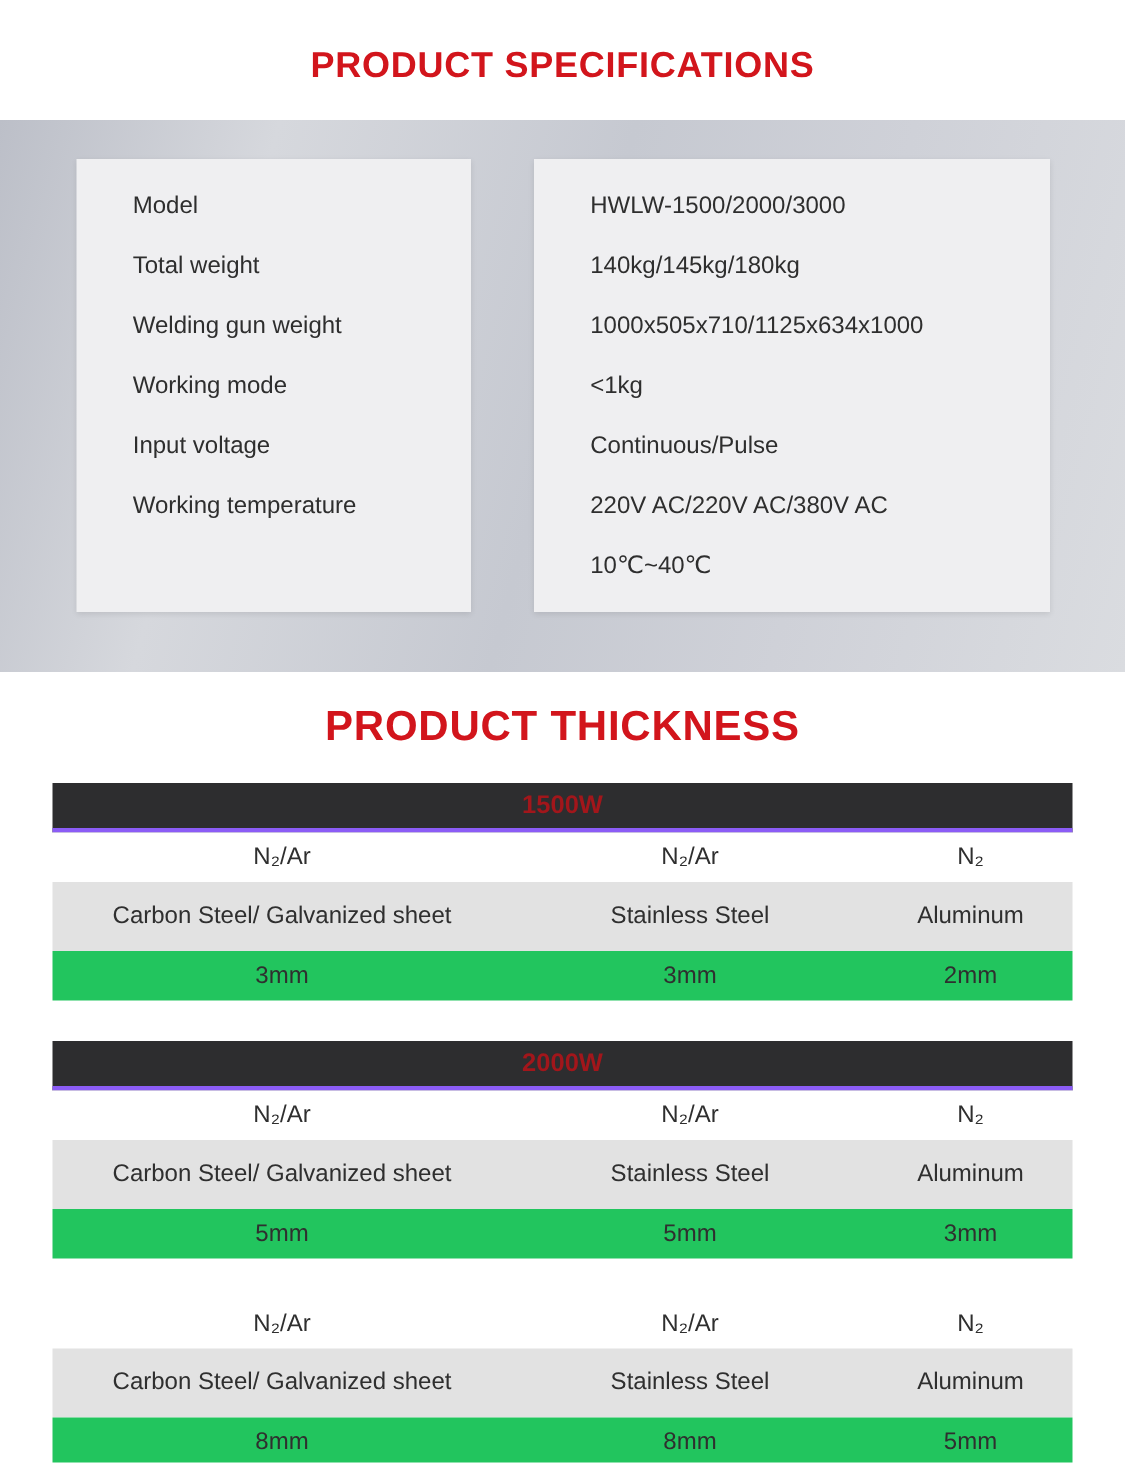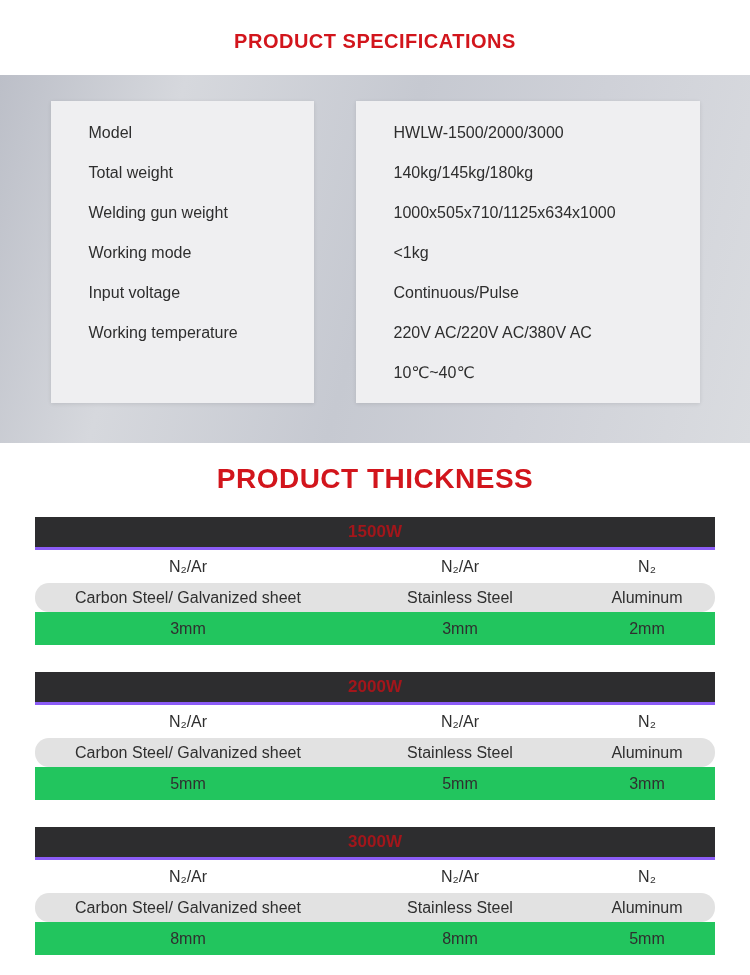--- a/index.html
+++ b/index.html
@@ -8,21 +8,21 @@
     background: #ffffff;
     font-family: "Liberation Sans", "DejaVu Sans", sans-serif;
     overflow: hidden;
   }
   .page { width: 750px; height: 975px; position: relative; }
 
   
   .main-title {
     margin: 0; padding-top: 30px;
     text-align: center;
-    font-size: 20px; font-weight: bold;
+    font-size: 24px; font-weight: bold;
     letter-spacing: 0.5px;
     color: #d2151c;
   }
   .section-title {
     margin: 0; margin-top: 20px;
     text-align: center;
     font-size: 28px; font-weight: bold;
     letter-spacing: 0.5px;
     color: #d2151c;
   }
@@ -68,21 +68,21 @@
   }
   .trow {
     display: grid;
     grid-template-columns: 45% 35% 20%;
     align-items: center;
     text-align: center;
     font-size: 16px;
     color: #2f2f2f;
   }
   .trow.gas { height: 33px; background: #ffffff; }
-  .trow.material { height: 29px; background: #e2e2e2; border-radius: 14px; }
+  .trow.material { height: 46px; background: #e2e2e2; }
   .trow.thickness { height: 33px; background: #22c55e; }
   .cell { white-space: nowrap; }
 </style>
 </head>
 <body>
 
 <div class="page">
 
   <h1 class="main-title">PRODUCT SPECIFICATIONS</h1>
 
@@ -142,21 +142,20 @@
         <div class="cell">Aluminum</div>
       </div>
       <div class="trow thickness">
         <div class="cell">5mm</div>
         <div class="cell">5mm</div>
         <div class="cell">3mm</div>
       </div>
     </div>
 
     <div class="wtable">
-      <div class="power-bar">3000W</div>
       <div class="trow gas">
         <div class="cell">N₂/Ar</div>
         <div class="cell">N₂/Ar</div>
         <div class="cell">N₂</div>
       </div>
       <div class="trow material">
         <div class="cell">Carbon Steel/ Galvanized sheet</div>
         <div class="cell">Stainless Steel</div>
         <div class="cell">Aluminum</div>
       </div>

